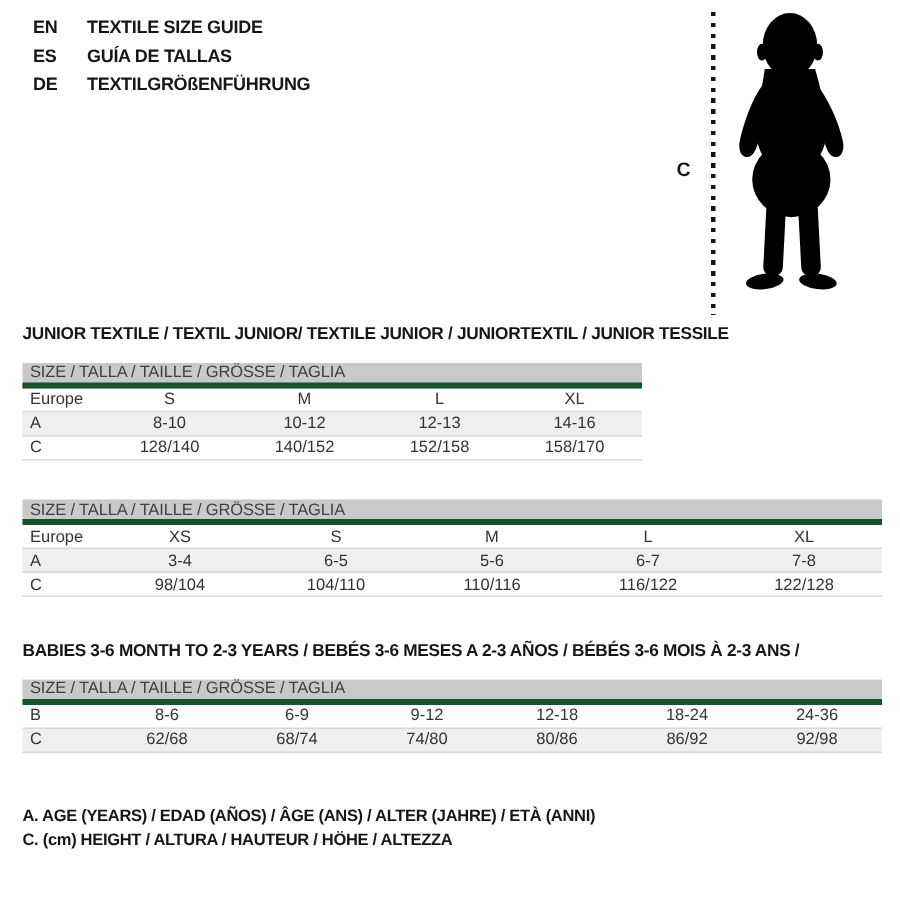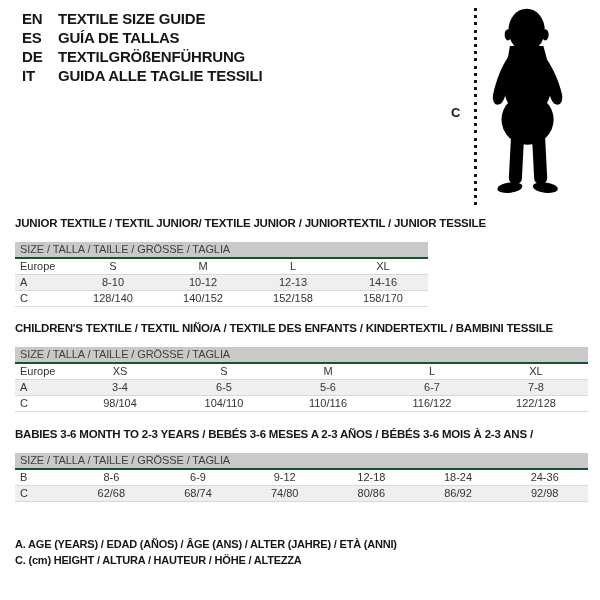--- a/index.html
+++ b/index.html
@@ -2,32 +2,32 @@
 <html><head>
 <meta charset="utf-8">
 <style>
   html,body{margin:0;padding:0;}
   body{
     width:600px;height:600px;position:relative;background:#ffffff;
     font-family:"Liberation Sans", sans-serif;color:#161616;overflow:hidden;
   }
   
   .lang-list{position:absolute;left:22px;top:9px;}
-  .lang-row{display:flex;line-height:19px;font-size:15px;font-weight:bold;letter-spacing:-0.2px;}
+  .lang-row{display:flex;line-height:19px;font-size:12px;font-weight:bold;letter-spacing:-0.2px;}
   .lang-code{width:36px;}
   .lang-label{white-space:nowrap;}
   
   .dotline{position:absolute;left:474px;top:8px;width:2.6px;height:202px;
     background:repeating-linear-gradient(#141414 0 3px, transparent 3px 7.2px);}
   .c-label{position:absolute;left:451px;top:105px;font-size:13px;font-weight:bold;}
   .baby-svg{position:absolute;left:481px;top:5px;}
   
   .sec{position:absolute;}
   .tbl-title{font-size:11.5px;font-weight:bold;letter-spacing:-0.2px;line-height:13.5px;white-space:nowrap;}
-  .size-bar{margin-top:11px;height:17px;background:#c9c9c9;border-bottom:2px solid #14532d;
+  .size-bar{margin-top:11px;height:17px;background:#c9c9c9;border-bottom:4px solid #14532d;
     display:flex;align-items:center;padding-left:5px;box-sizing:border-box;
     font-size:11px;color:#3f3f3f;letter-spacing:-0.1px;}
   .trow{display:flex;height:16px;align-items:center;border-bottom:1px solid #d8d8d8;
     font-size:11px;color:#333333;box-sizing:border-box;}
   .trow.alt{background:#efefef;}
   .trow .rlabel{width:53px;padding-left:5px;box-sizing:border-box;}
   .trow .cell{flex:1;text-align:center;}
   
   .footnotes{position:absolute;left:15px;top:537px;}
   .fn-line{font-size:11px;font-weight:bold;letter-spacing:-0.2px;line-height:15.5px;white-space:nowrap;}
@@ -40,24 +40,20 @@
       <span class="lang-code">EN</span>
       <span class="lang-label">TEXTILE SIZE GUIDE</span>
     </div>
     <div class="lang-row">
       <span class="lang-code">ES</span>
       <span class="lang-label">GUÍA DE TALLAS</span>
     </div>
     <div class="lang-row">
       <span class="lang-code">DE</span>
       <span class="lang-label">TEXTILGRÖßENFÜHRUNG</span>
-    </div>
-    <div class="lang-row">
-      <span class="lang-code">IT</span>
-      <span class="lang-label">GUIDA ALLE TAGLIE TESSILI</span>
     </div>
   </div>
 
 <div class="dotline"></div>
 <div class="c-label">C</div>
 <svg class="baby-svg" width="95" height="205" viewBox="0 0 100 220" aria-hidden="true">
   <g fill="#000000">
     <ellipse cx="48" cy="27" rx="19.5" ry="23"></ellipse>
     <ellipse cx="28" cy="32" rx="3.6" ry="6"></ellipse>
     <ellipse cx="68" cy="32" rx="3.6" ry="6"></ellipse>
@@ -94,21 +90,20 @@
         <span class="rlabel">C</span>
         <span class="cell">128/140</span>
         <span class="cell">140/152</span>
         <span class="cell">152/158</span>
         <span class="cell">158/170</span>
       </div>
     </div>
 </div>
 
 <div class="sec" style="left:15px;top:322px;width:573px;">
-  <div class="tbl-title">CHILDREN'S TEXTILE / TEXTIL NIÑO/A / TEXTILE DES ENFANTS / KINDERTEXTIL / BAMBINI TESSILE</div>
   <div class="size-bar">SIZE / TALLA / TAILLE / GRÖSSE / TAGLIA</div>
   <div>
       <div class="trow">
         <span class="rlabel">Europe</span>
         <span class="cell">XS</span>
         <span class="cell">S</span>
         <span class="cell">M</span>
         <span class="cell">L</span>
         <span class="cell">XL</span>
       </div>

